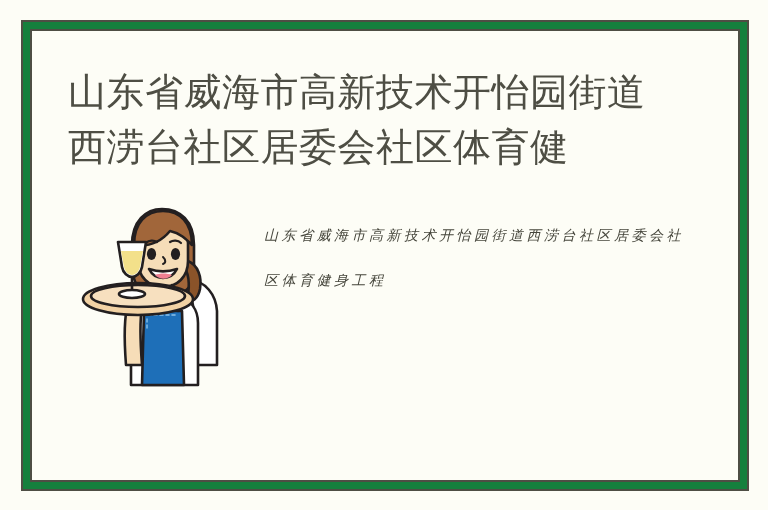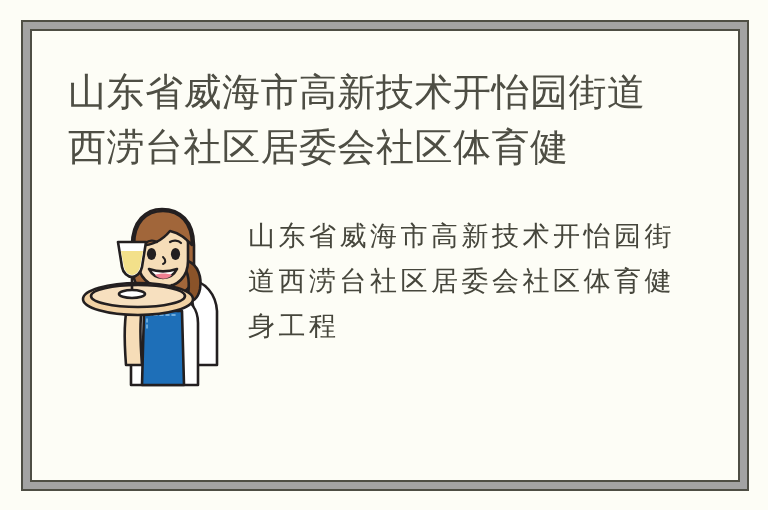--- a/index.html
+++ b/index.html
@@ -16,21 +16,21 @@
   .page {
     position:relative;
     width:768px; height:510px;
     background:#fdfdf6;
   }
   .outer-frame {
     position:absolute;
     left:21px; top:20px;
     width:728px; height:471px;
     border:2px solid #4e4e44;
-    background:#a3a3a3;
+    background:#15803d;
   }
   .inner-frame {
     position:absolute;
     left:7px; top:7px;
     right:7px; bottom:7px;
     border:2px solid #4e4e44;
     background:#fdfdf6;
   }
 
   
@@ -63,29 +63,30 @@
 
   .illustration {
     width:160px;
     flex:0 0 160px;
     margin-left:26px;
     margin-top:-4px;
   }
   .illustration svg { display:block; width:160px; height:196px; }
 
   .body-text {
-    margin-left:12px;
+    margin-left:28px;
     margin-top:10px;
     width:430px;
     color:#46463c;
     font-family:"DejaVu Serif", "Liberation Serif", serif;
-    font-size:27px;
+    font-size:14px;
     line-height:45px;
     letter-spacing:3.5px;
     word-break:break-all;
+    font-style:italic;
   }
 </style>
 </head>
 <body>
 
 <div class="page">
 
   <div class="outer-frame">
     <div class="inner-frame">
 

